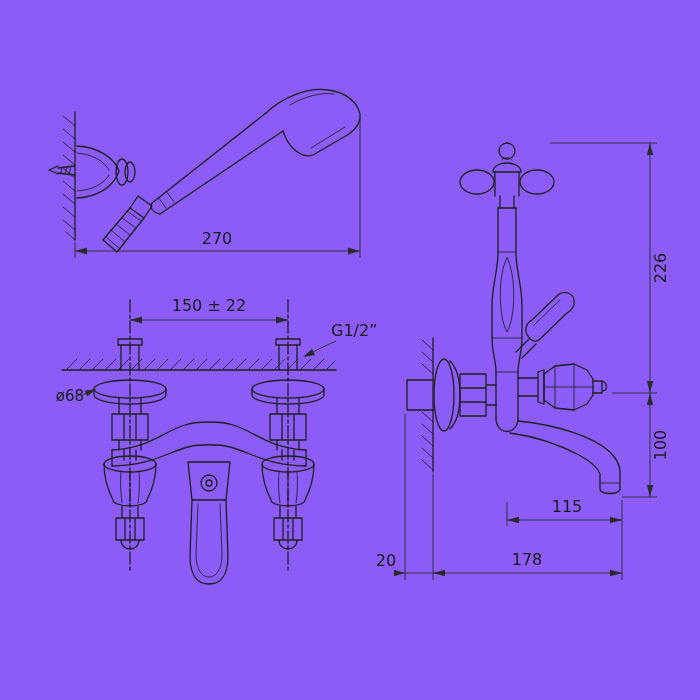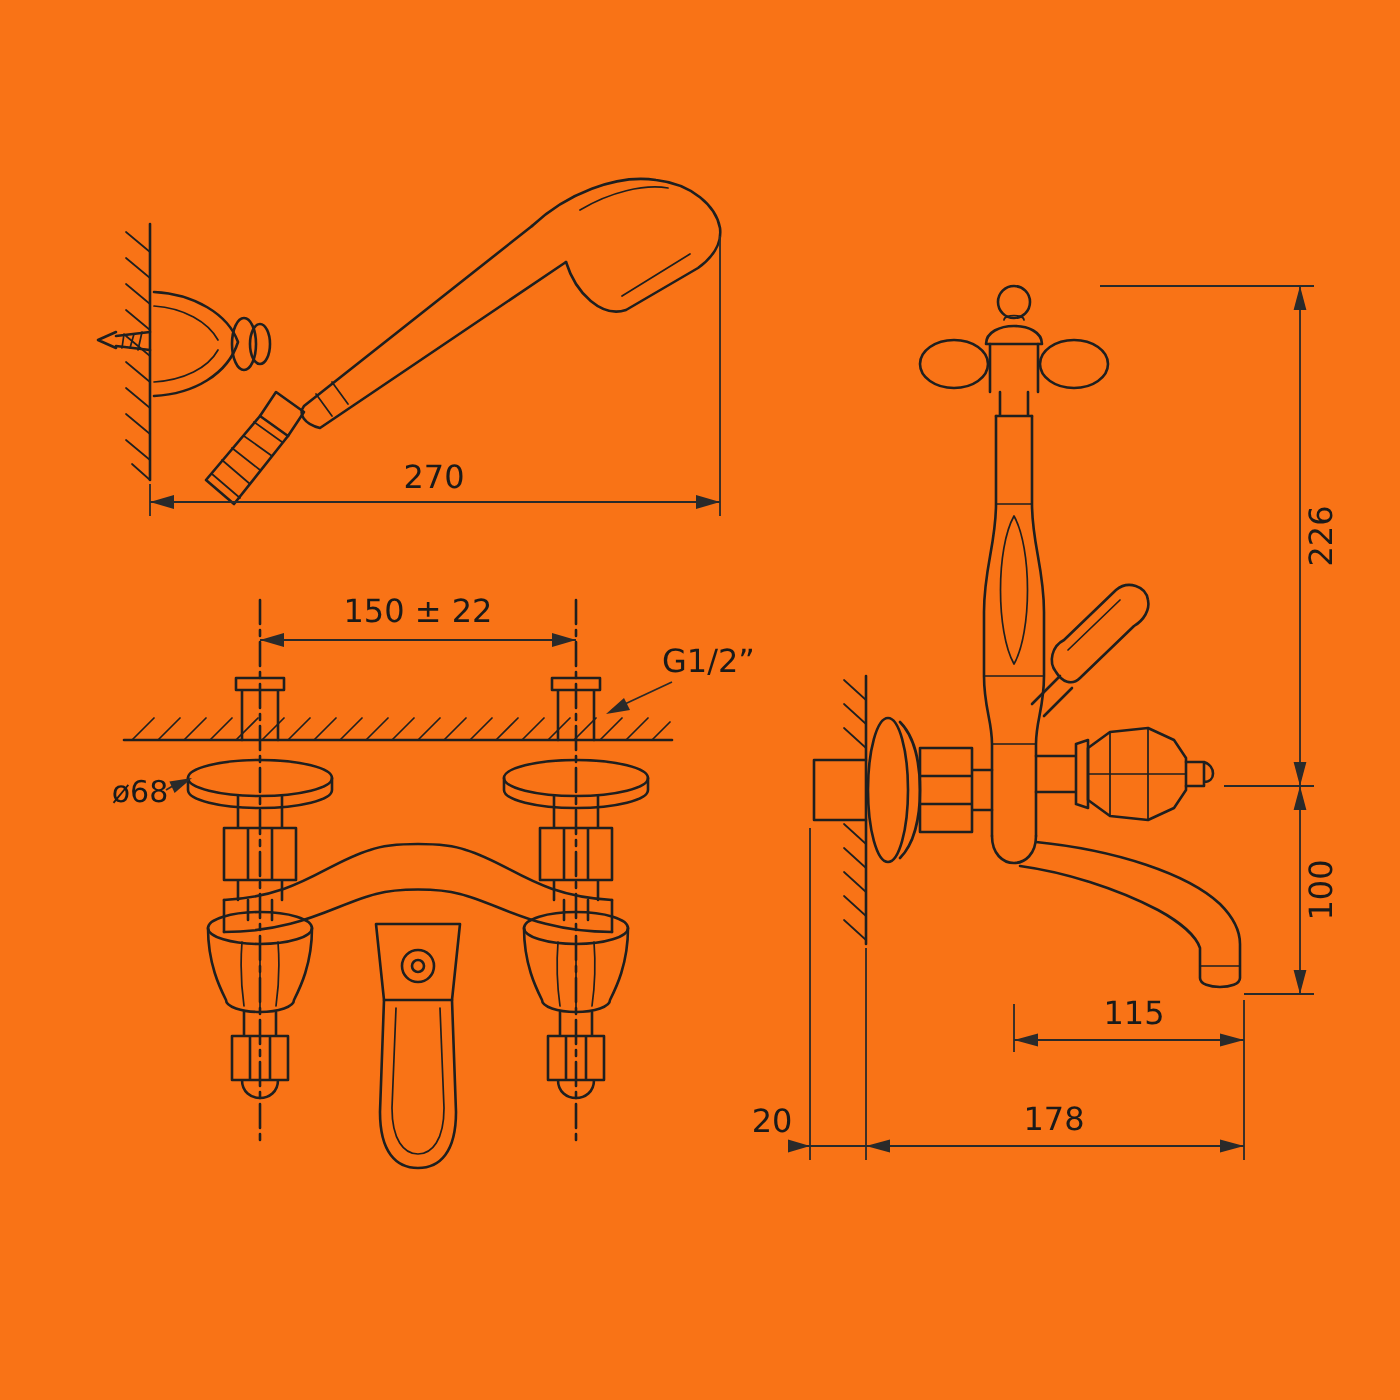--- a/index.html
+++ b/index.html
@@ -1,16 +1,16 @@
 <!DOCTYPE html>
 <html><head>
 <meta charset="utf-8">
 <style>
   html,body{margin:0;padding:0;background:#ffffff;}
-  .canvas{position:relative;width:700px;height:700px;background:#f97316;overflow:hidden;
+  .canvas{position:relative;width:700px;height:700px;background:#8b5cf6;overflow:hidden;
           font-family:"DejaVu Sans",sans-serif;}
   svg{position:absolute;inset:0;}
   .obj path,.obj line,.obj ellipse,.obj circle,.obj rect{
     fill:none;stroke:#1f1f1f;stroke-width:1.3;stroke-linecap:round;stroke-linejoin:round;}
   .hatch{stroke-width:0.85 !important;}
   .dim path,.dim line{fill:none;stroke:#2a2a2a;stroke-width:0.9;}
   .dim polygon{fill:#2a2a2a;stroke:none;}
   .cl{stroke:#2a2a2a;stroke-width:0.8;stroke-dasharray:12 3 3 3;fill:none;}
   text{font-family:"DejaVu Sans",sans-serif;font-size:16px;fill:#1a1a1a;}
   .small{font-size:15px;}

